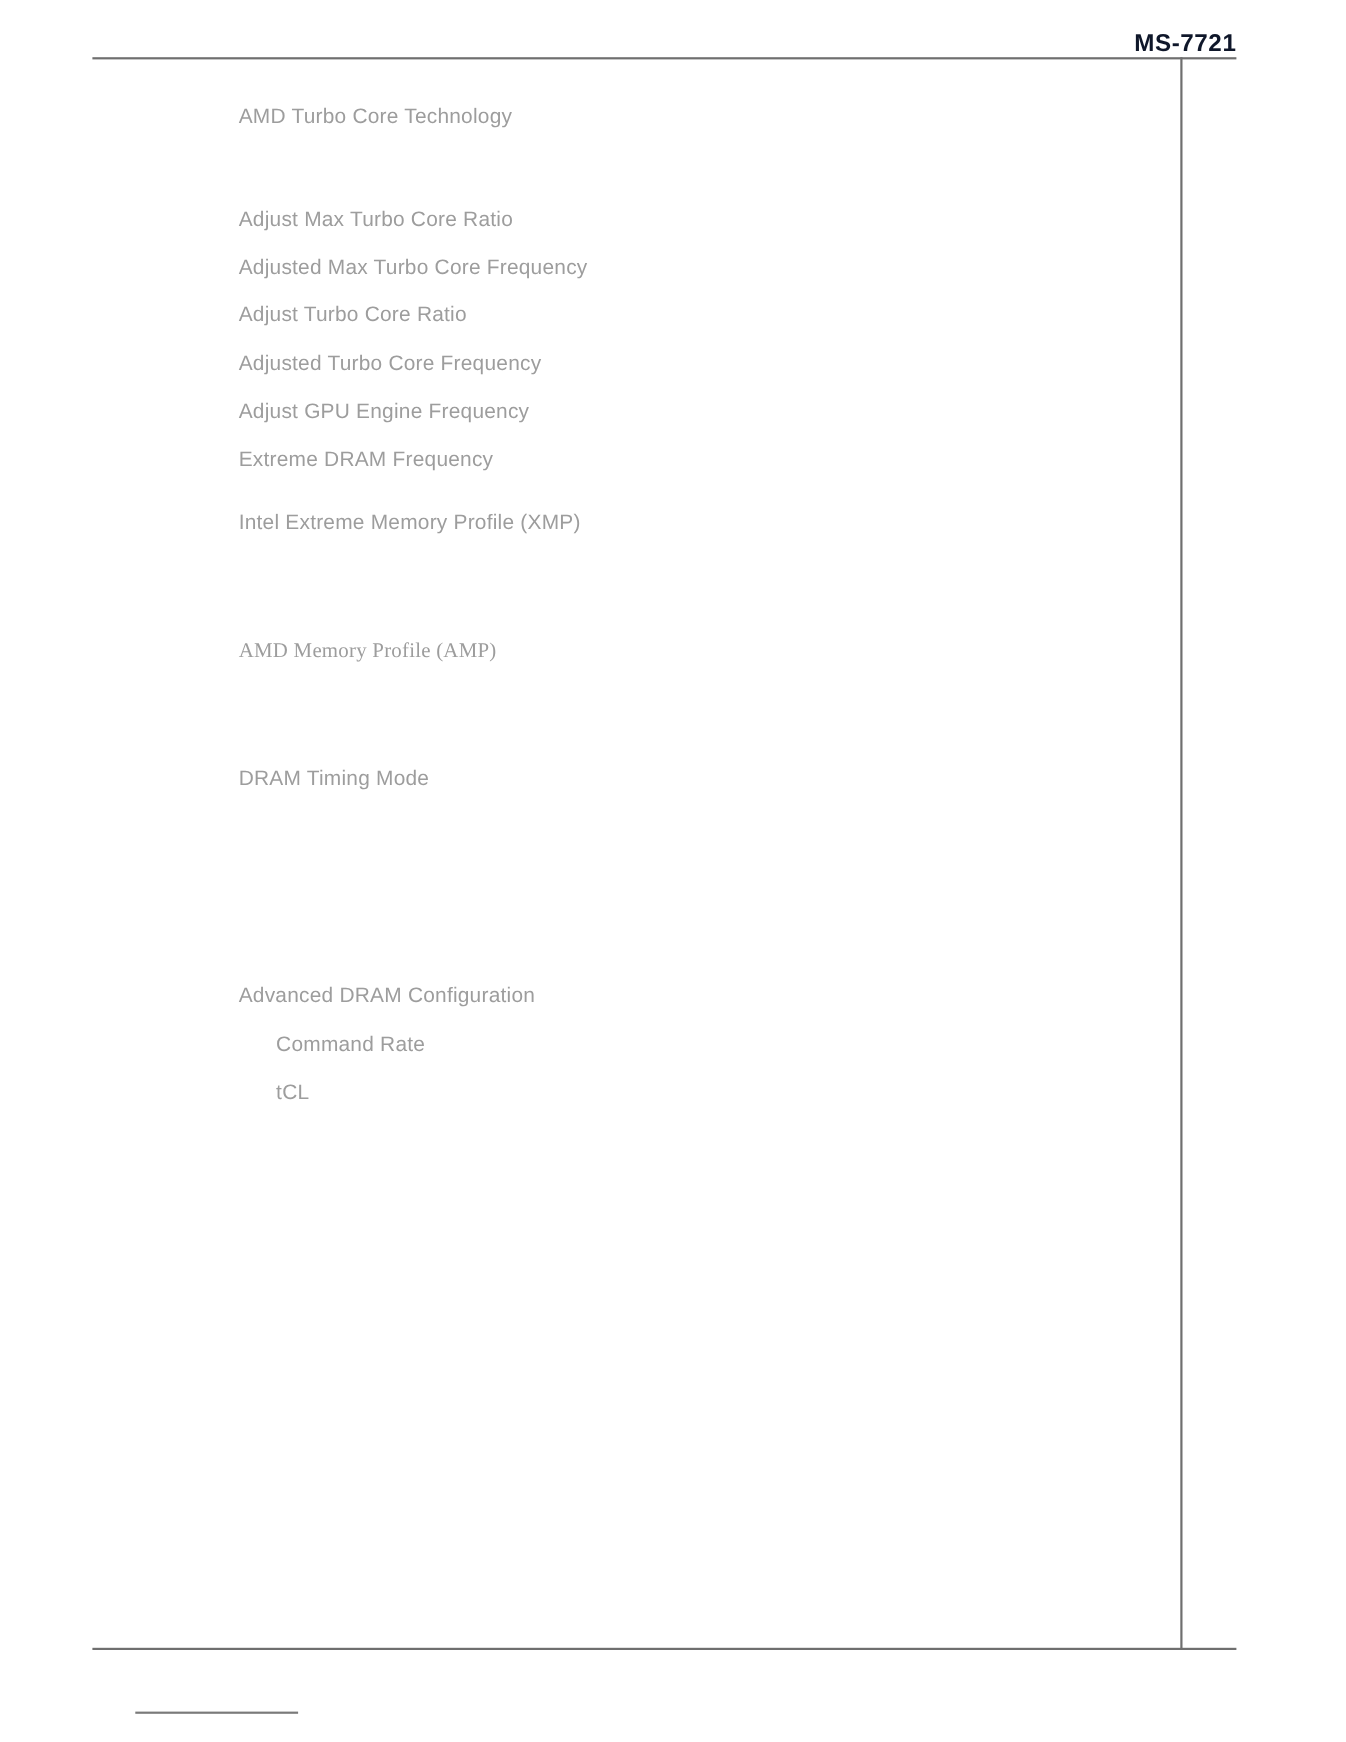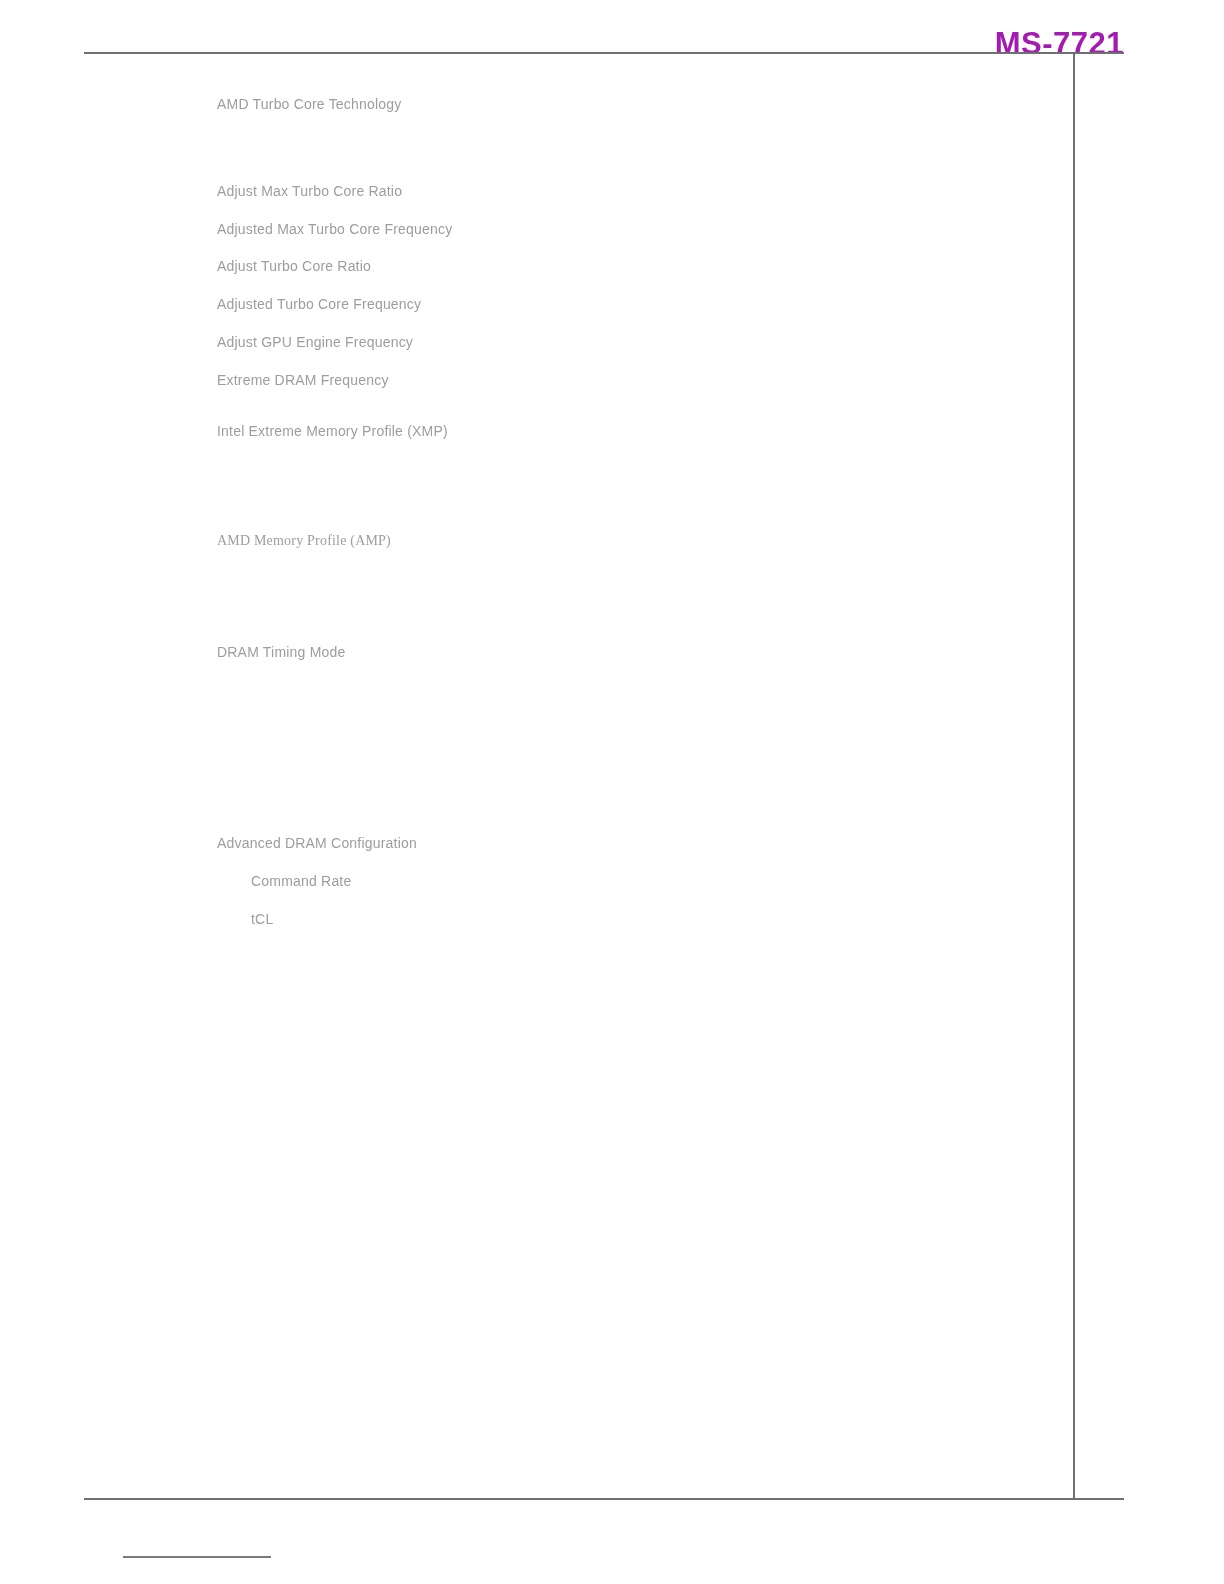--- a/index.html
+++ b/index.html
@@ -19,23 +19,23 @@
   .page {
     position: absolute;
     inset: 0;
   }
 
   
   .header-code {
     position: absolute;
     top: 26px;
     right: 100px;
-    font-size: 31px;
+    font-size: 22px;
     font-weight: bold;
-    color: #a21caf;
+    color: #0f172a;
     letter-spacing: 0.5px;
   }
 
   .rule-top {
     position: absolute;
     left: 84px;
     right: 100px;
     top: 52px;
     height: 2px;
     background: #6f6f6f;
@@ -70,21 +70,21 @@
 
   
   .content {
     position: absolute;
     left: 217px;
     top: 96px;
     right: 150px;
   }
 
   .entry {
-    font-size: 14px;
+    font-size: 19px;
     line-height: 1.2;
     color: #9d9d9d;
     letter-spacing: 0.2px;
     white-space: nowrap;
   }
 
   .entry.sub {
     margin-left: 34px;
   }
 </style>

